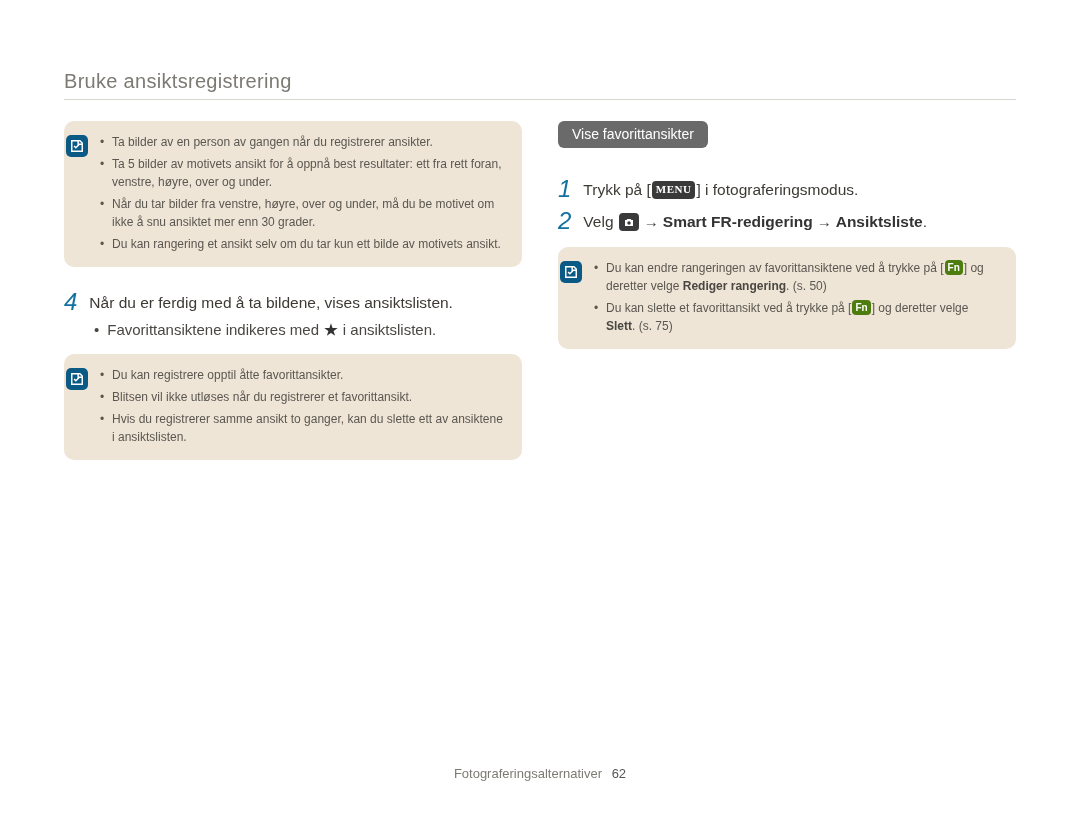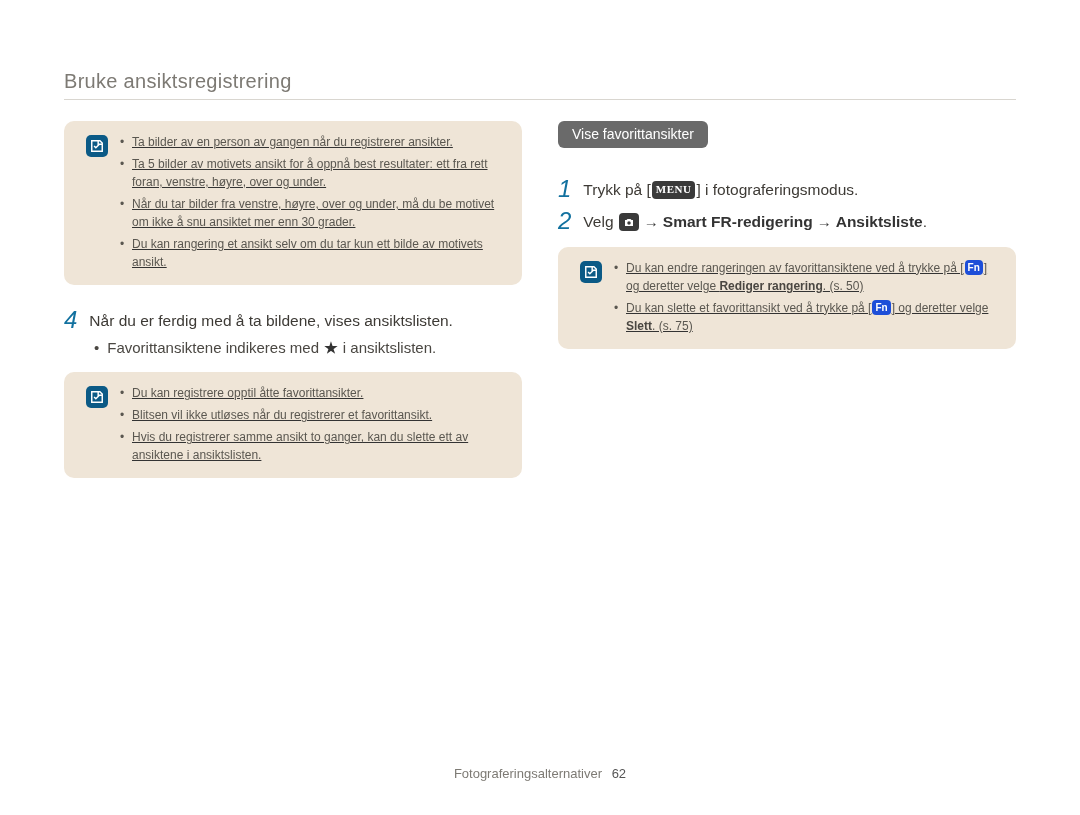--- a/index.html
+++ b/index.html
@@ -27,25 +27,24 @@
     display: flex;
     gap: 36px;
   }
   .col {
     flex: 1;
     min-width: 0;
   }
   .infobox {
     background: #efe5d7;
     border-radius: 10px;
-    padding: 12px 18px 14px 22px;
+    padding: 12px 18px 14px 2px;
     display: flex;
     gap: 12px;
     margin-bottom: 22px;
-    text-decoration: underline;
   }
   .info-icon {
     flex: 0 0 22px;
     height: 22px;
     border-radius: 5px;
     background: #0b5a86;
     color: #fff;
     display: flex;
     align-items: center;
     justify-content: center;
@@ -131,21 +130,21 @@
     padding: 0;
   }
   .camera-box {
     background: #3a3a3a;
     color: #fff;
     width: 20px;
     height: 18px;
   }
   .camera-box svg { width: 13px; height: 13px; }
   .fn-box {
-    background: #1d4ed8;
+    background: #4d7c0f;
     color: #fff;
     font-size: 10px;
     padding: 0 3px;
     height: 15px;
   }
   .arrow { margin: 0 4px; font-size: 15px; color: #3a3a3a; }
 
   .pill {
     display: inline-block;
     background: #6a6a6a;

